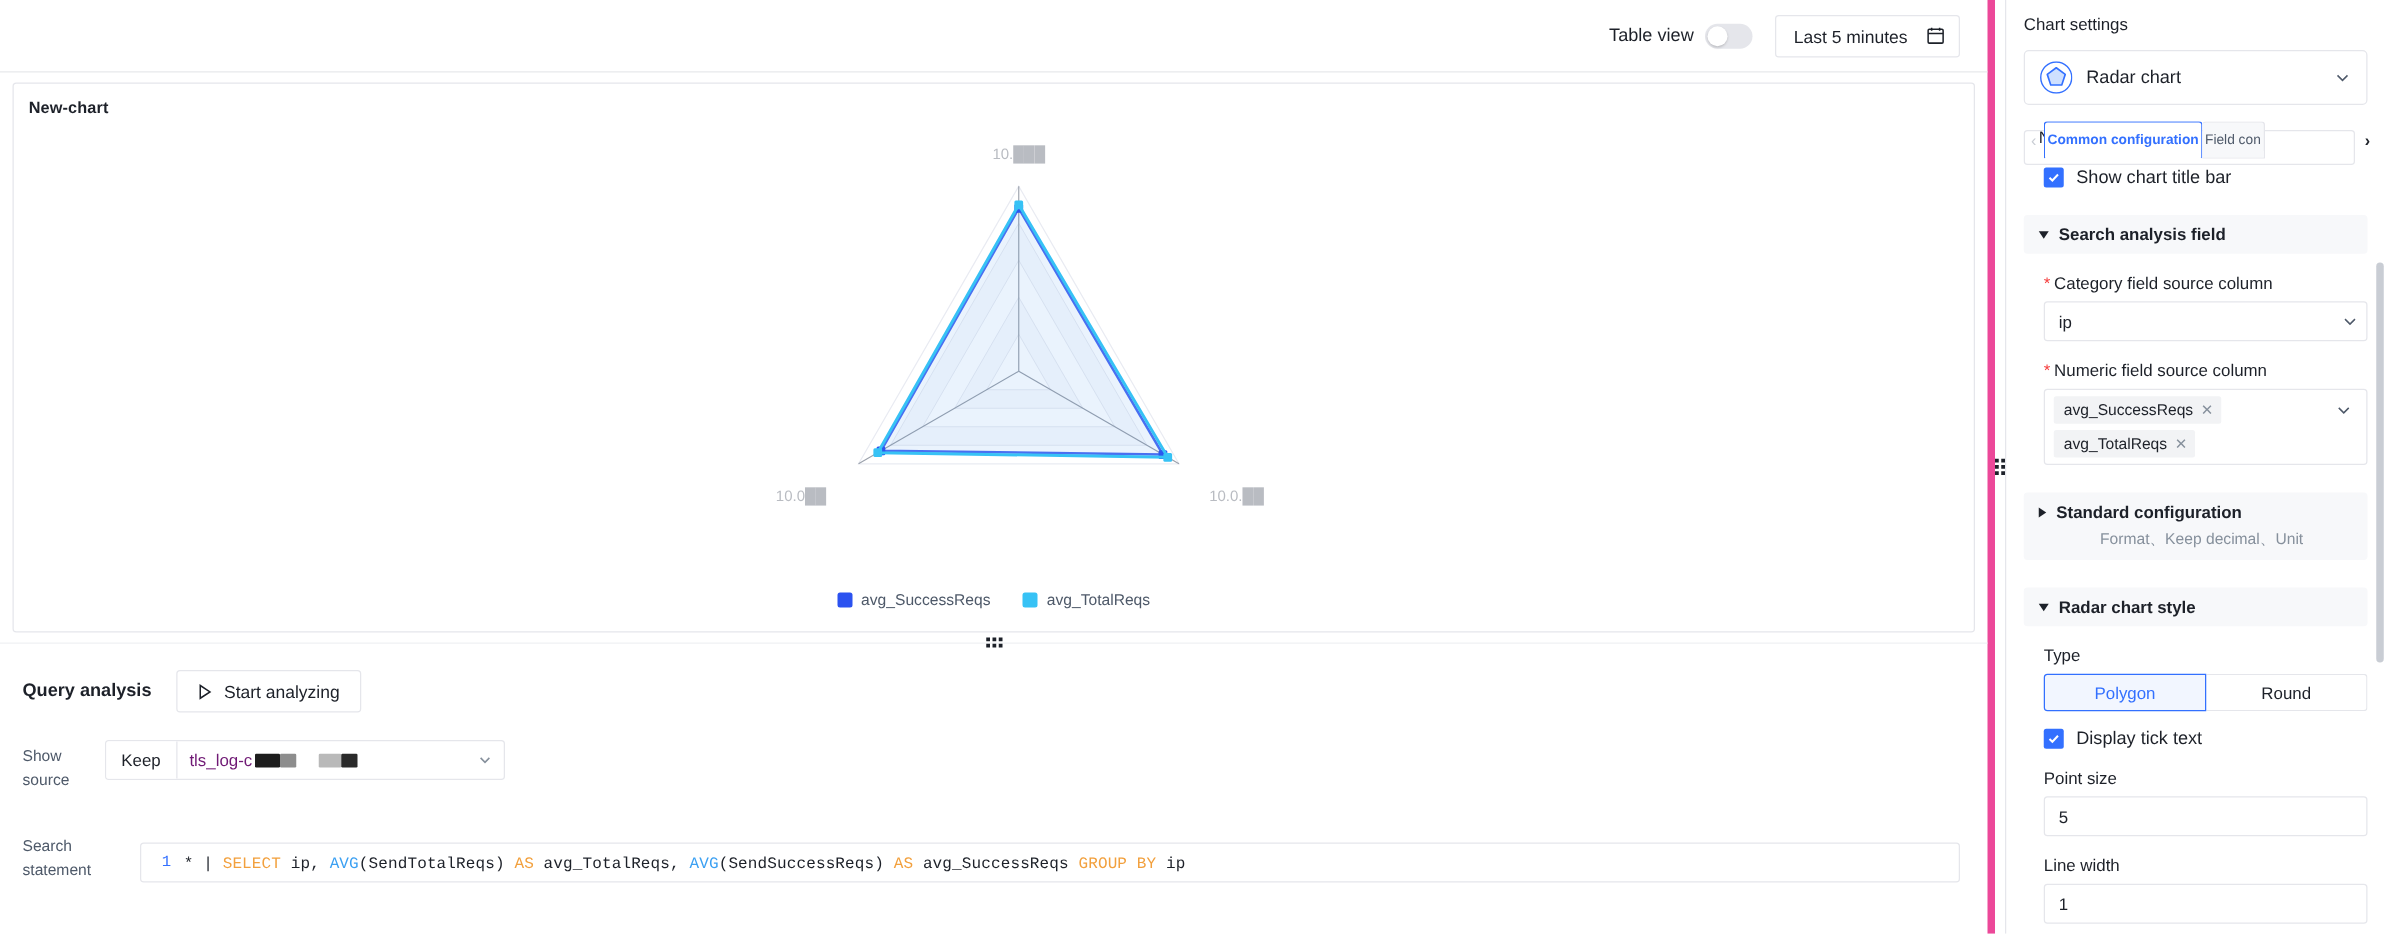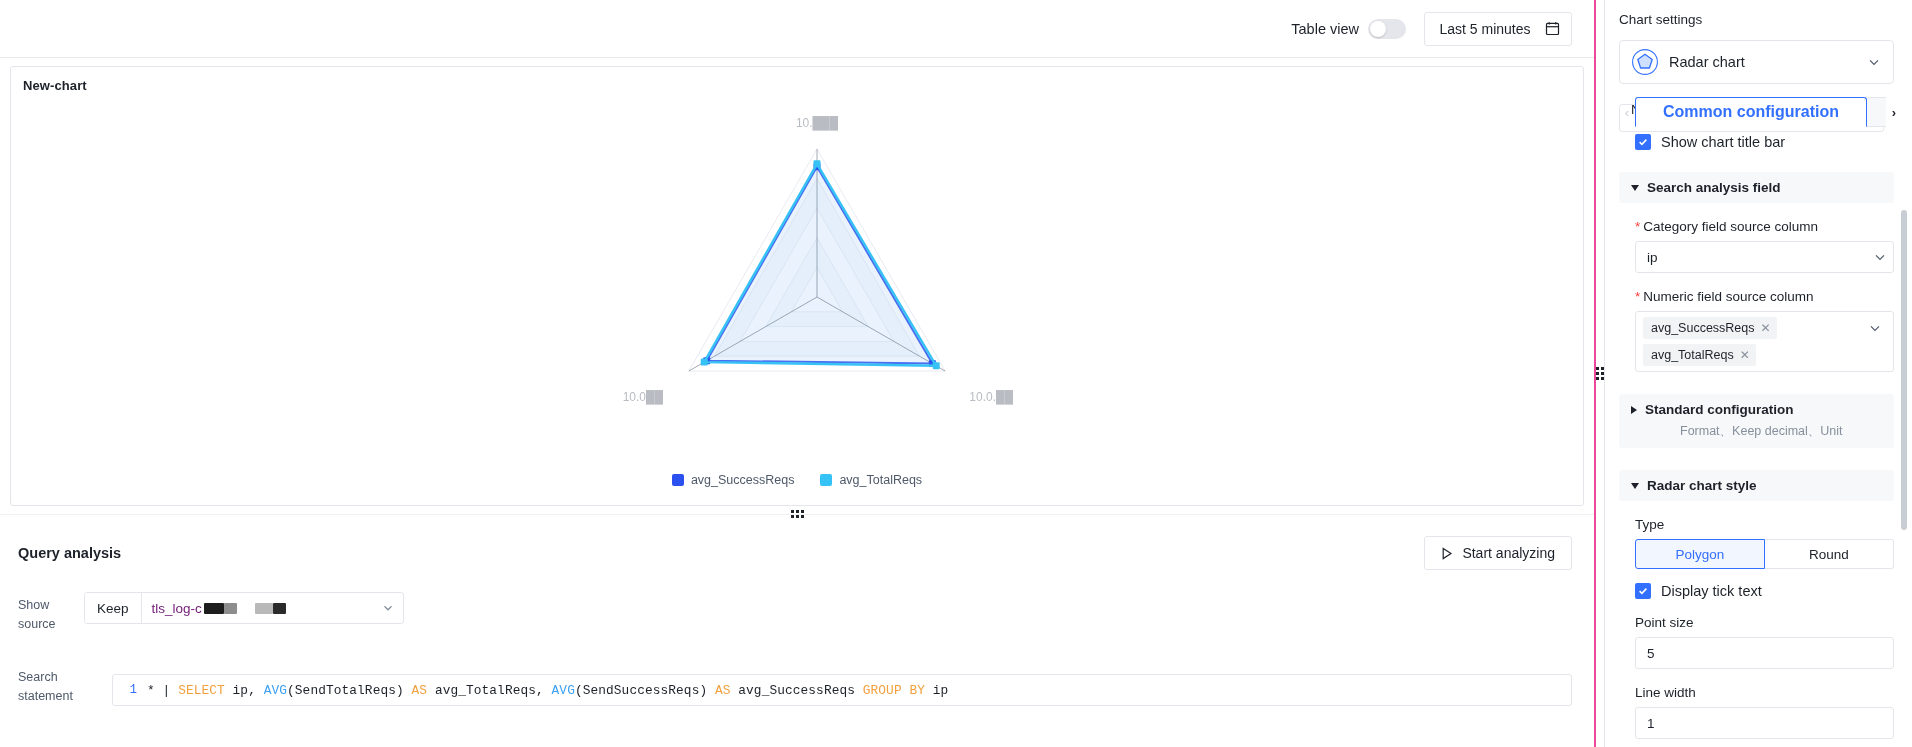--- a/index.html
+++ b/index.html
@@ -10,21 +10,21 @@
     background: #ffffff;
     font-family: "Liberation Sans", sans-serif;
     color: #1d2129;
   }
   .app { display: flex; width: 1912px; height: 747px; background:#fff; }
 
   
   .main {
     width: 1596px; height: 747px; position: relative;
     background: #fff; display: flex; flex-direction: column;
-    border-right: 2px solid #ec4899;
+    border-right: 6px solid #ec4899;
   }
 
   
   .toolbar {
     height: 58px; flex: 0 0 58px;
     border-bottom: 1px solid #e8e9eb;
     display: flex; align-items: center; justify-content: flex-end;
     padding: 0 22px 0 18px; gap: 18px;
   }
   .tableview-wrap { display:flex; align-items:center; gap:9px; }
@@ -33,21 +33,21 @@
     width: 38px; height: 20px; border-radius: 10px; background: #e5e6eb;
     position: relative; cursor: pointer; flex: none;
   }
   .switch::after {
     content:""; position:absolute; top:2px; left:2px;
     width:16px; height:16px; border-radius:50%; background:#fff;
     box-shadow:0 1px 2px rgba(0,0,0,.18);
   }
   .timepicker {
     height: 34px; min-width: 148px; border:1px solid #e5e6eb; border-radius:3px;
-    display:flex; align-items:center; justify-content:center; gap:14px;
+    display:flex; align-items:center; justify-content:space-between; gap:14px;
     padding: 0 11px 0 14px; font-size:14px; color:#1d2129; cursor:pointer;
     background:#fff;
   }
   .cal-icon { width:15px; height:15px; flex:none; color:#1d2129; }
 
   
   .chart-card {
     margin: 8px 10px 0 10px;
     border: 1px solid #e5e6eb; border-radius: 3px;
     background: #fff;
@@ -79,21 +79,21 @@
     height:1px; background:#f0f1f3;
   }
   .dots-h { position:relative; display:grid; grid-template-columns:repeat(3,3px);
             grid-template-rows:repeat(2,3px); gap:2px; }
   .dots-h i { width:3px; height:3px; background:#1d2129; display:block; }
 
   
   .query {
     flex: 1; min-height: 0; padding: 14px 22px 0 18px; position: relative;
   }
-  .query-head { display:flex; align-items:center; justify-content:space-between; }
+  .query-head { display:flex; align-items:center; justify-content:flex-start;gap:20px; }
   .query-title { font-size: 14.5px; font-weight: bold; color:#1d2129; }
   .btn-analyze {
     height: 34px; padding: 0 16px; border:1px solid #e5e6eb; border-radius:3px;
     background:#fff; display:flex; align-items:center; gap:9px; cursor:pointer;
     font-size: 14px; color:#1d2129;
   }
   .play-icon { width:12px; height:13px; flex:none; }
 
   .field-row { display:flex; align-items:flex-start; margin-top: 22px; }
   .field-label {
@@ -166,22 +166,22 @@
     margin: 13px 10px 0 14px; display:flex; align-items:center;
     position:relative; height: 30px;
   }
   .tab-arrow {
     width:16px; flex:none; display:flex; align-items:center; justify-content:center;
     color:#c9cdd4; font-size:13px; cursor:pointer;
   }
   .tab-arrow.right { color:#1d2129; font-weight:bold; }
   .tabs { display:flex; align-items:stretch; overflow:hidden; flex:1; }
   .tab {
-    height:30px; padding: 0 27px; display:flex; align-items:center;
-    font-size:16px; border:1px solid #e5e6eb; background:#f7f8fa;
+    height:30px; padding: 0 2px; display:flex; align-items:center;
+    font-size:11px; border:1px solid #e5e6eb; background:#f7f8fa;
     color:#4e5969; cursor:pointer; white-space:nowrap;
   }
   .tab.active {
     background:#fff; color:#3370ff; border-color:#3370ff; border-bottom-color:#fff;
     border-radius: 3px 3px 0 0; font-weight:bold;
   }
   .tab.cut { border-radius: 3px 3px 0 0; border-left:none; overflow:hidden; max-width:60px;}
 
   .ghost-input {
     position:absolute; left:14px; right:28px; top: 104px; height: 28px;

